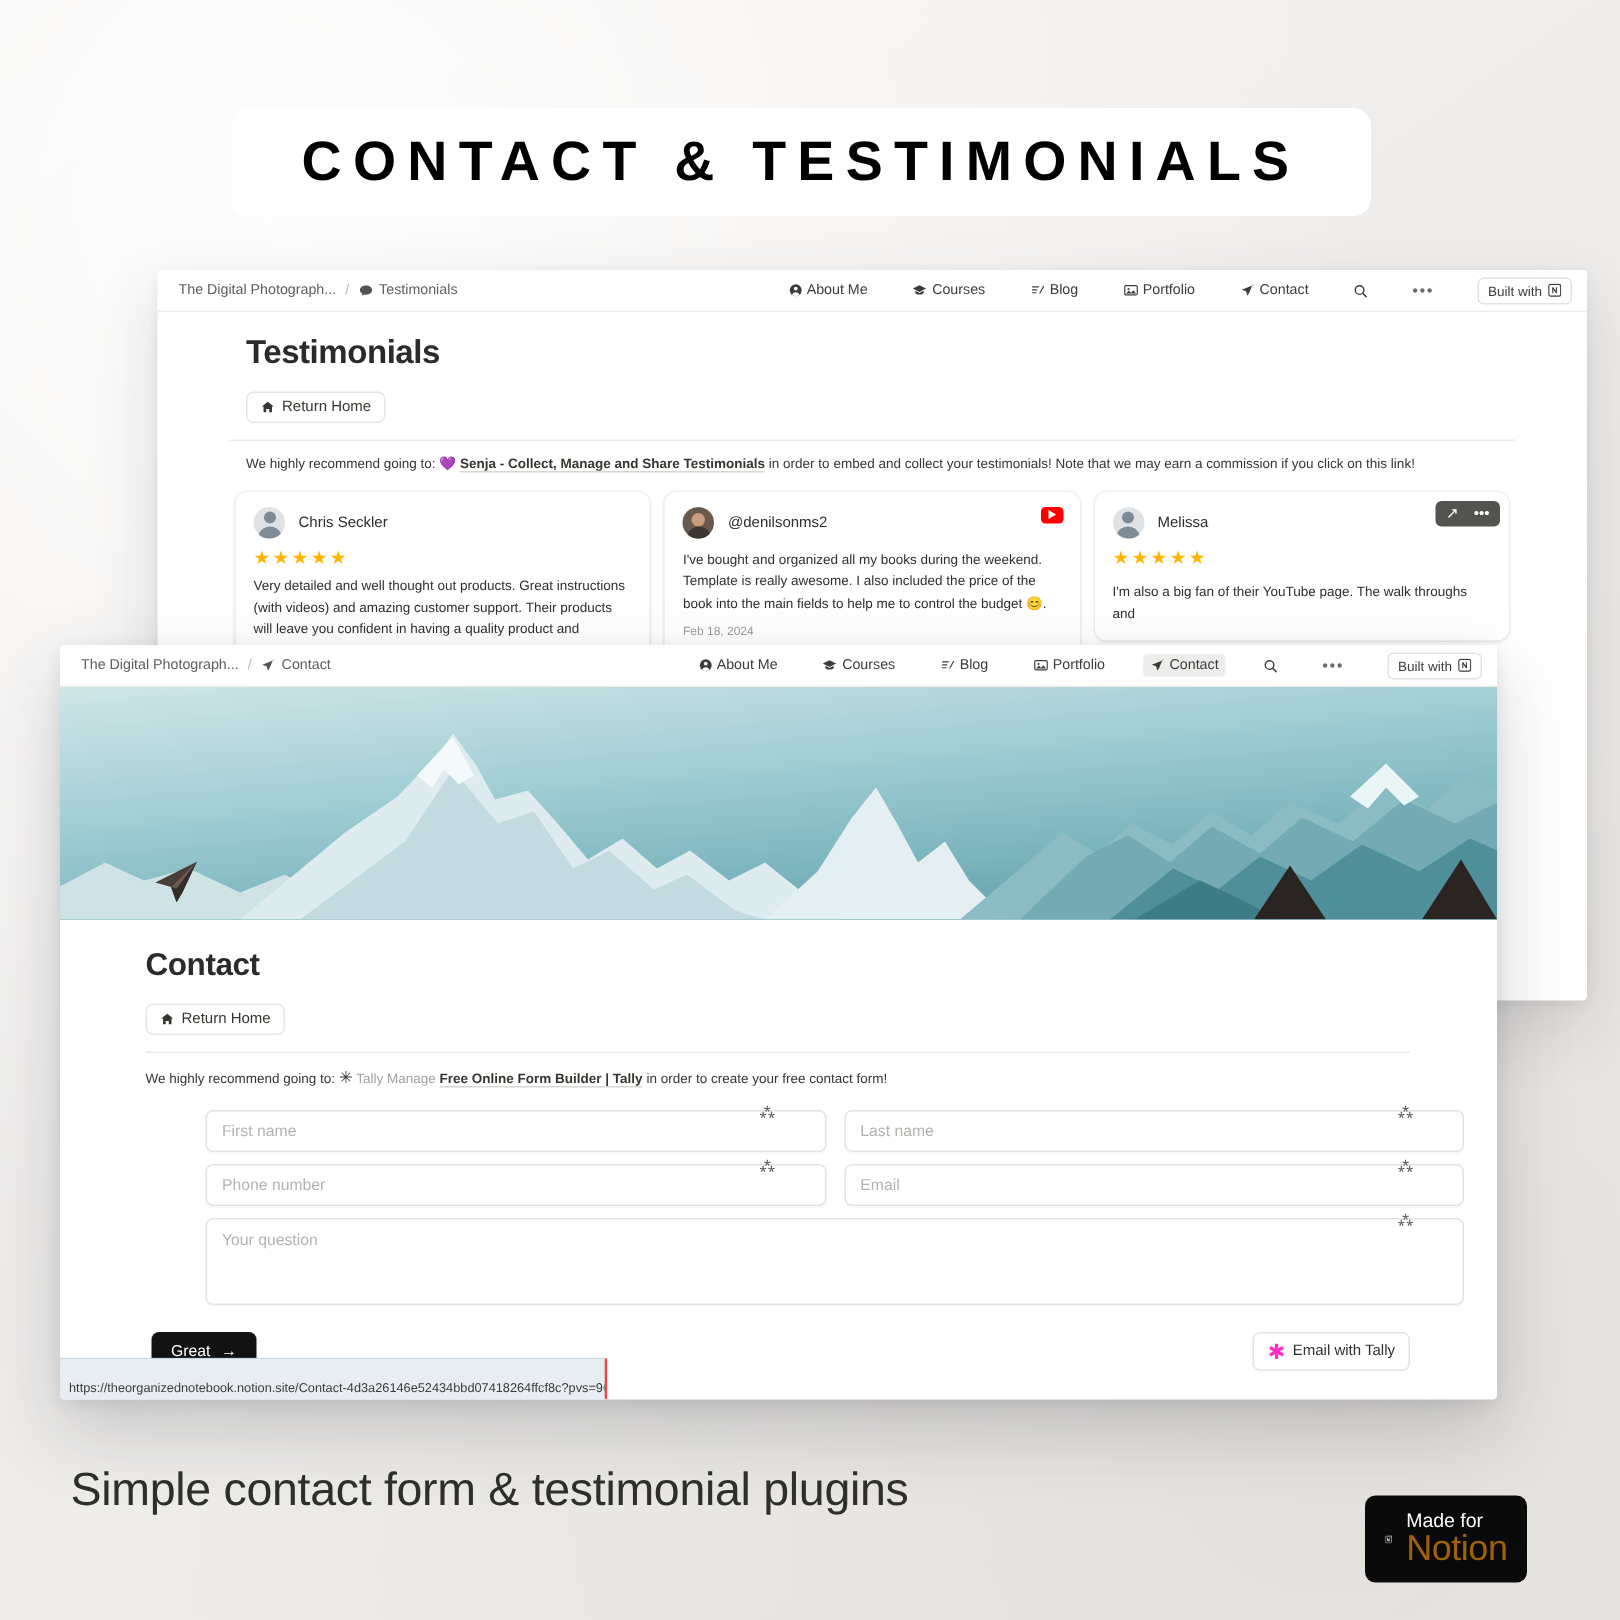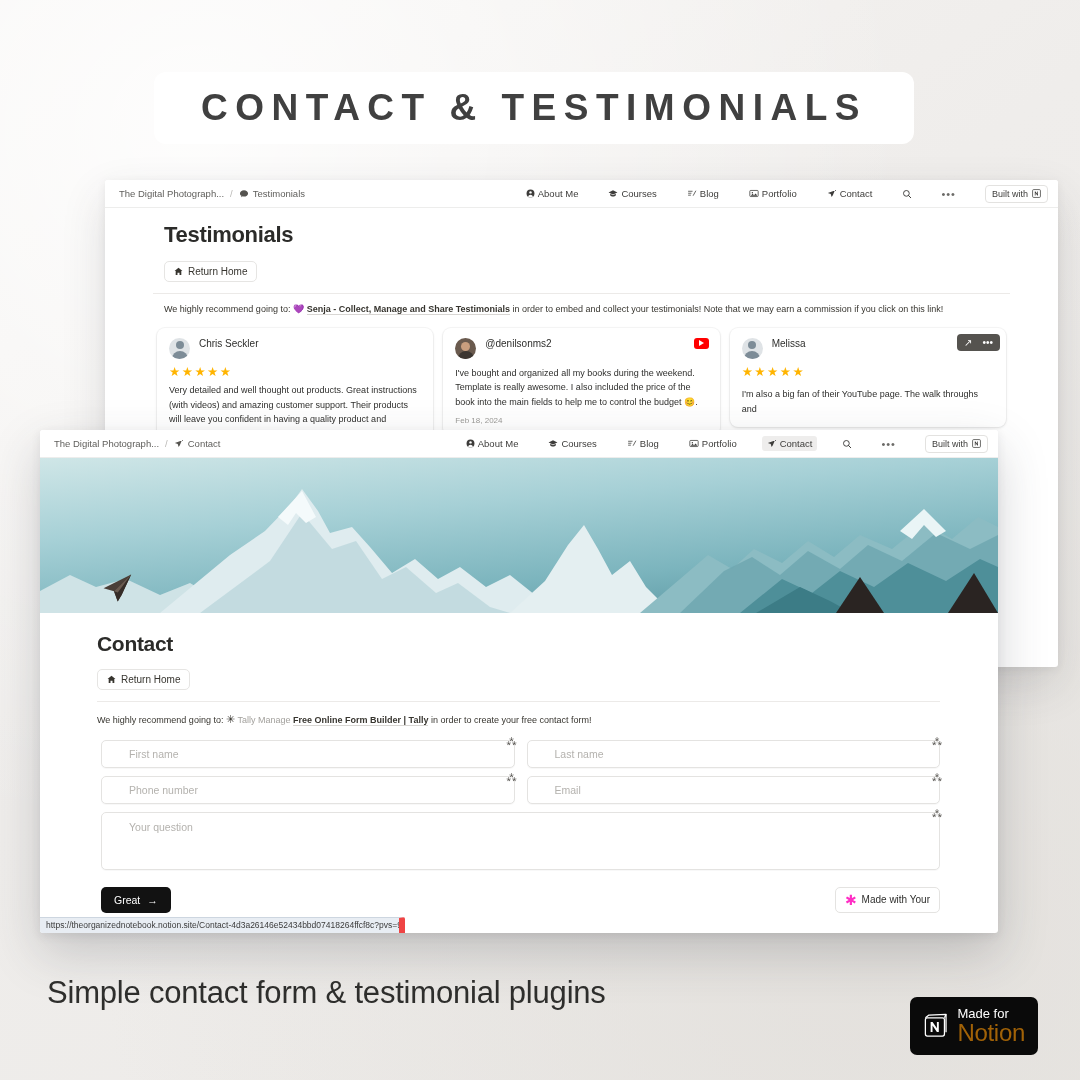--- a/index.html
+++ b/index.html
@@ -32,21 +32,21 @@
     left: 154px; top: 72px;
     width: 760px; height: 72px;
     background: #ffffff;
     border-radius: 12px;
     display: flex; align-items: center; justify-content: center;
   }
   .title-banner h1 {
     font-size: 37px;
     font-weight: 700;
     letter-spacing: 7.5px;
-    color: #404040;
+    color: #000000;
     white-space: nowrap;
     font-family: "Liberation Sans", sans-serif;
     text-align: center;
   }
 
   
   .window {
     position: absolute;
     background: #ffffff;
     overflow: hidden;
@@ -134,21 +134,21 @@
     padding: 0 8px;
   }
   .card-col { flex: 1; display: flex; flex-direction: column; gap: 10px; }
   .tcard {
     background: #fff;
     border-radius: 8px;
     box-shadow: 0 1px 3px rgba(15,15,15,0.10), 0 0 0 1px rgba(15,15,15,0.035);
     padding: 10px 12px 11px 12px;
     position: relative;
   }
-  .tcard-head { display: flex; align-items: flex-start; gap: 9px; margin-bottom: 7px;}
+  .tcard-head { display: flex; align-items: center; gap: 9px; margin-bottom: 7px;}
   .avatar {
     width: 21px; height: 21px; border-radius: 50%;
     background: #dfe3e6; position: relative; overflow: hidden; flex: none;
   }
   .avatar::before {
     content: ""; position: absolute;
     width: 8px; height: 8px; border-radius: 50%;
     background: #7d8c97; left: 6.5px; top: 3.5px;
   }
   .avatar::after {
@@ -205,24 +205,25 @@
   .form-grid { display: flex; flex-wrap: wrap; gap: 8px 12px; }
   .fld-wrap { position: relative; flex: 1 1 calc(50% - 6px); }
   .fld-wrap.full { flex: 1 1 100%; }
   .fld {
     width: 100%;
     border: 1px solid #e4e3e1;
     border-radius: 5px;
     background: #fff;
     font-size: 10.5px;
     color: #37352f;
-    padding: 7px 27px;
+    padding: 7px 10px;
     font-family: "Liberation Sans", sans-serif;
     outline: none;
     box-shadow: 0 1px 1px rgba(15,15,15,0.03);
+    margin-left: 36px;
   }
   .fld::placeholder { color: #b4b2ae; }
   textarea.fld { height: 58px; resize: none; padding-top: 8px; }
   .req-dot {
     position: absolute; right: -2px; top: -3px;
     font-size: 9px; color: #55534f; line-height: 1;
   }
 
   .submit-row { display: flex; align-items: center; justify-content: space-between; }
   .submit-btn {
@@ -239,43 +240,43 @@
     background: #fff; padding: 5px 9px;
     font-size: 10px; color: #2f2f2d; font-weight: 500;
   }
   .tally-star { color: #ff2ec4; font-size: 14px; line-height: 1; }
 
   
   .urlbar {
     position: absolute; left: 0; bottom: 0;
     background: #e8edf3;
     border-top: 1px solid #cdd6e0;
-    border-right: 6px solid #ef4444;
-    padding: 2px 8px 3px 6px;
+    border-right: 2px solid #ef4444;
+    padding: 14px 8px 3px 6px;
     font-size: 8.5px; color: #3b3b3b;
     white-space: nowrap; overflow: hidden;
     max-width: 365px;
     border-top-right-radius: 2px;
   }
 
   
   .caption {
     position: absolute;
     left: 47px; top: 975px;
     font-size: 31px;
     color: #2e2e2c;
     font-weight: 400;
     letter-spacing: -0.2px;
     font-family: "Liberation Sans", sans-serif;
   }
 
   .notion-badge {
     position: absolute;
     left: 910px; top: 997px;
-    width: 128px; height: 58px;
+    width: 108px; height: 58px;
     background: #0a0a0a;
     border-radius: 7px;
     display: flex; align-items: center; gap: 9px;
     padding: 0 13px;
   }
   .nb-text { line-height: 1.05; }
   .nb-made { color: #ffffff; font-size: 13px; font-weight: 400; display:block;}
   .nb-notion { color: #a16207; font-size: 24px; font-weight: 400; display:block; letter-spacing:-0.3px;}
 </style>
 </head>
@@ -574,21 +575,21 @@
       </div>
     </div>
 
     <div class="submit-row" style="margin: 13px 58px 0 61px;">
       <button class="submit-btn">
         <span>Great</span>
         <span>→</span>
       </button>
       <span class="tally-badge">
         <span class="tally-star">✱</span>
-        <span>Made with Your</span>
+        <span>Email with Tally</span>
       </span>
     </div>
   </div>
 
   <div class="urlbar">https://theorganizednotebook.notion.site/Contact-4d3a26146e52434bbd07418264ffcf8c?pvs=96</div>
 </div>
 
 <div class="caption">Simple contact form &amp; testimonial plugins</div>
 
 <div class="notion-badge">

